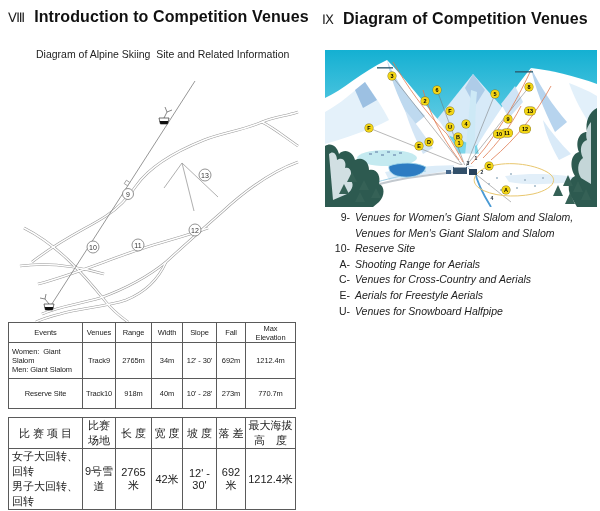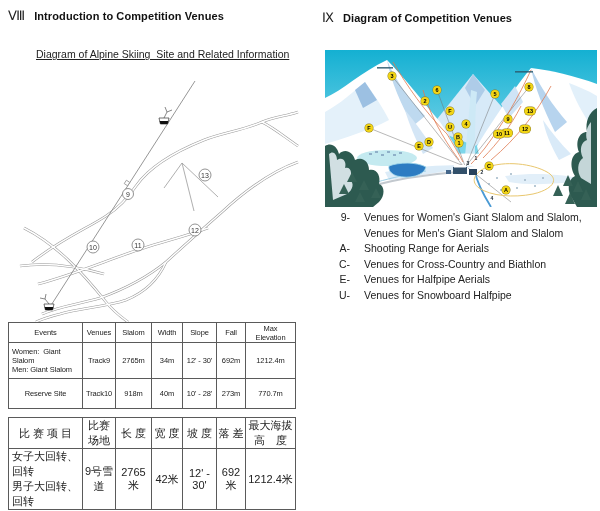--- a/index.html
+++ b/index.html
@@ -5,34 +5,34 @@
   html,body{margin:0;padding:0;}
   body{
     width:600px;height:511px;position:relative;overflow:hidden;
     background:#ffffff;color:#1a1a1a;
     font-family:"Liberation Sans",sans-serif;
   }
   .abs{position:absolute;}
   
   .sec-head{display:flex;align-items:baseline;}
   .roman{font-family:"Liberation Serif",serif;font-size:13px;color:#222;flex:none;}
-  .sec-title{font-weight:bold;font-size:11px;letter-spacing:.1px;color:#111;margin-left:9px;white-space:pre;}
+  .sec-title{font-weight:bold;font-size:16px;letter-spacing:.1px;color:#111;margin-left:9px;white-space:pre;}
   .subtitle{font-size:10.5px;color:#222;white-space:pre;}
   
   table{border-collapse:collapse;table-layout:fixed;}
   td{border:1px solid #5a5a5a;text-align:center;vertical-align:middle;padding:0 1px;color:#222;}
   .t-en{font-size:7.5px;letter-spacing:-0.1px;}
   .t-zh{font-size:11px;}
   .preline{white-space:pre-wrap;}
   .cell-left{text-align:left;padding-left:3px;}
   
   .legend{font-size:10.5px;line-height:15.6px;color:#222;}
   .lg-row{display:flex;}
   .lg-key{width:22px;text-align:right;flex:none;white-space:pre;}
-  .lg-txt{margin-left:14px;white-space:pre;}
+  .lg-txt{margin-left:5px;white-space:pre;font-style:italic;}
   
   .illus{left:325px;top:50px;width:272px;height:157px;overflow:hidden;}
   .illus svg{display:block;}
   .mk{
     position:absolute;width:8px;height:8px;border-radius:50%;
     background:#f2d516;color:#000;font-size:5.5px;font-weight:bold;
     line-height:8px;text-align:center;transform:translate(-50%,-50%);
     box-shadow:0 0 0 .5px #8a7a20;
   }
   .mk.wide{width:11px;border-radius:4px;}
@@ -42,21 +42,21 @@
   }
 </style>
 </head>
 <body>
 
 <div class="abs sec-head" style="left:8px;top:8px;">
   <span class="roman">Ⅷ</span>
   <span class="sec-title">Introduction to Competition Venues</span>
 </div>
 
-<div class="abs subtitle" style="left:36px;top:48px;text-decoration:underline;">Diagram of Alpine Skiing  Site and Related Information</div>
+<div class="abs subtitle" style="left:36px;top:48px;">Diagram of Alpine Skiing  Site and Related Information</div>
 
 <div class="abs" style="left:8px;top:76px;">
 <svg width="292" height="246" viewBox="0 0 292 246">
 
   <g fill="none" stroke="#9a9a9a" stroke-width="2.6">
     <path d="M 24,186 C 55,162 80,152 98,140 C 112,131 120,122 128,110 C 142,90 166,76 196,64 C 214,57 236,54 254,46 C 266,41 278,40 290,36"></path>
     <path d="M 254,46 C 266,52 278,62 290,70"></path>
     <path d="M 290,86 C 262,96 238,114 214,136 C 198,150 180,166 158,186 C 136,204 114,214 92,222 C 72,228 52,230 34,238"></path>
     <path d="M 30,208 C 68,198 104,182 136,172 C 158,165 178,160 200,152"></path>
     <path d="M 158,186 C 150,204 138,216 118,224 C 98,231 72,232 52,238 C 44,240 36,242 28,246"></path>
@@ -123,21 +123,21 @@
       <col style="width:36px">
       <col style="width:31px">
       <col style="width:34px">
       <col style="width:29px">
       <col style="width:50px">
     </colgroup>
   <tbody>
       <tr style="height:20px">
     <td class="preline">Events</td>
     <td>Venues</td>
-    <td>Slalom</td>
+    <td>Range</td>
     <td>Width</td>
     <td>Slope</td>
     <td>Fall</td>
     <td class="preline">Max
 Elevation</td>
   </tr>
   <tr style="height:36px">
     <td class="preline cell-left">Women:  Giant Slalom
 Men: Giant Slalom</td>
     <td>Track9</td>
@@ -338,28 +338,32 @@
 <div class="abs legend" style="left:328px;top:210px;width:266px;">
     <div class="lg-row">
       <span class="lg-key">9-</span>
       <span class="lg-txt">Venues for Women's Giant Slalom and Slalom,</span>
     </div>
     <div class="lg-row">
       <span class="lg-key"></span>
       <span class="lg-txt">Venues for Men's Giant Slalom and Slalom</span>
     </div>
     <div class="lg-row">
+      <span class="lg-key">10-</span>
+      <span class="lg-txt">Reserve Site</span>
+    </div>
+    <div class="lg-row">
       <span class="lg-key">A-</span>
       <span class="lg-txt">Shooting Range for Aerials</span>
     </div>
     <div class="lg-row">
       <span class="lg-key">C-</span>
-      <span class="lg-txt">Venues for Cross-Country and Biathlon</span>
+      <span class="lg-txt">Venues for Cross-Country and Aerials</span>
     </div>
     <div class="lg-row">
       <span class="lg-key">E-</span>
-      <span class="lg-txt">Venues for Halfpipe Aerials</span>
+      <span class="lg-txt">Aerials for Freestyle Aerials</span>
     </div>
     <div class="lg-row">
       <span class="lg-key">U-</span>
       <span class="lg-txt">Venues for Snowboard Halfpipe</span>
     </div>
   </div>
 
 </body></html>

